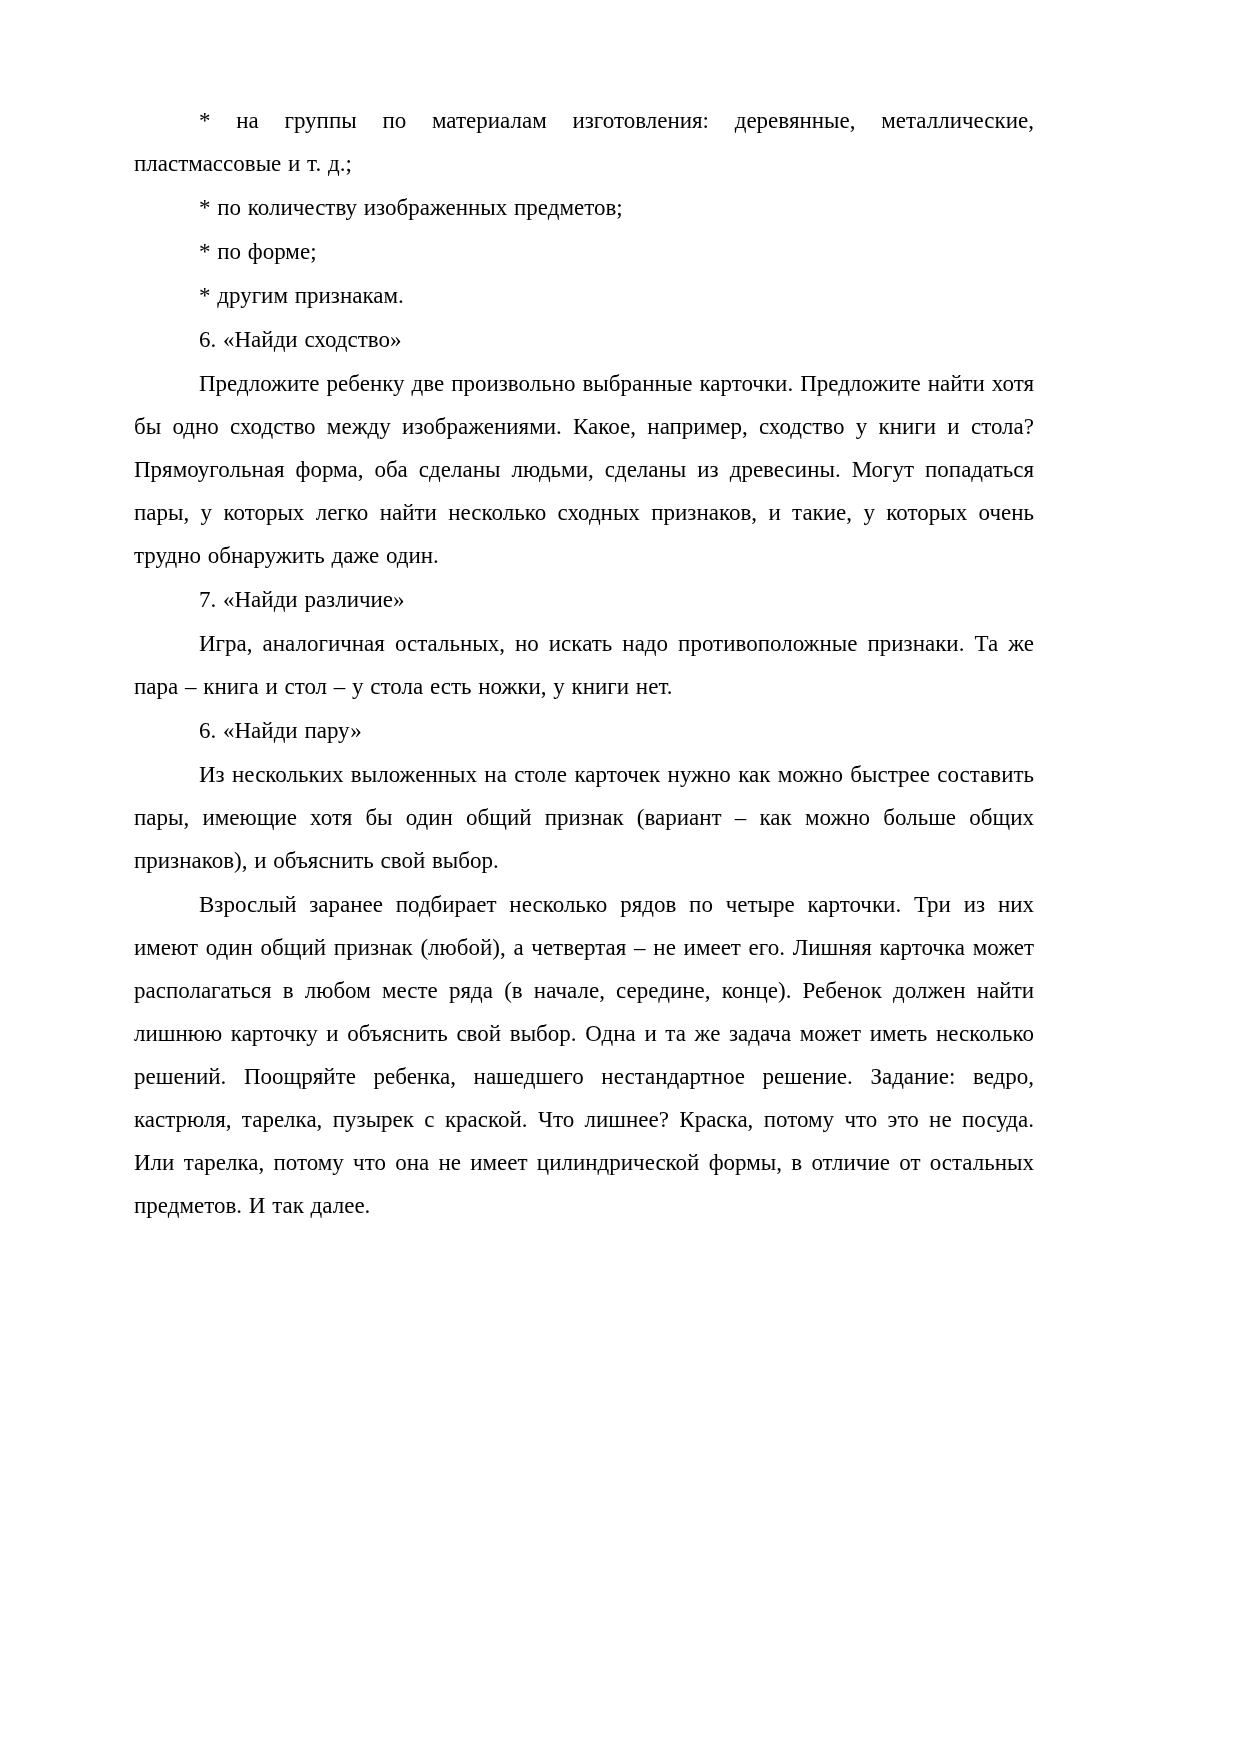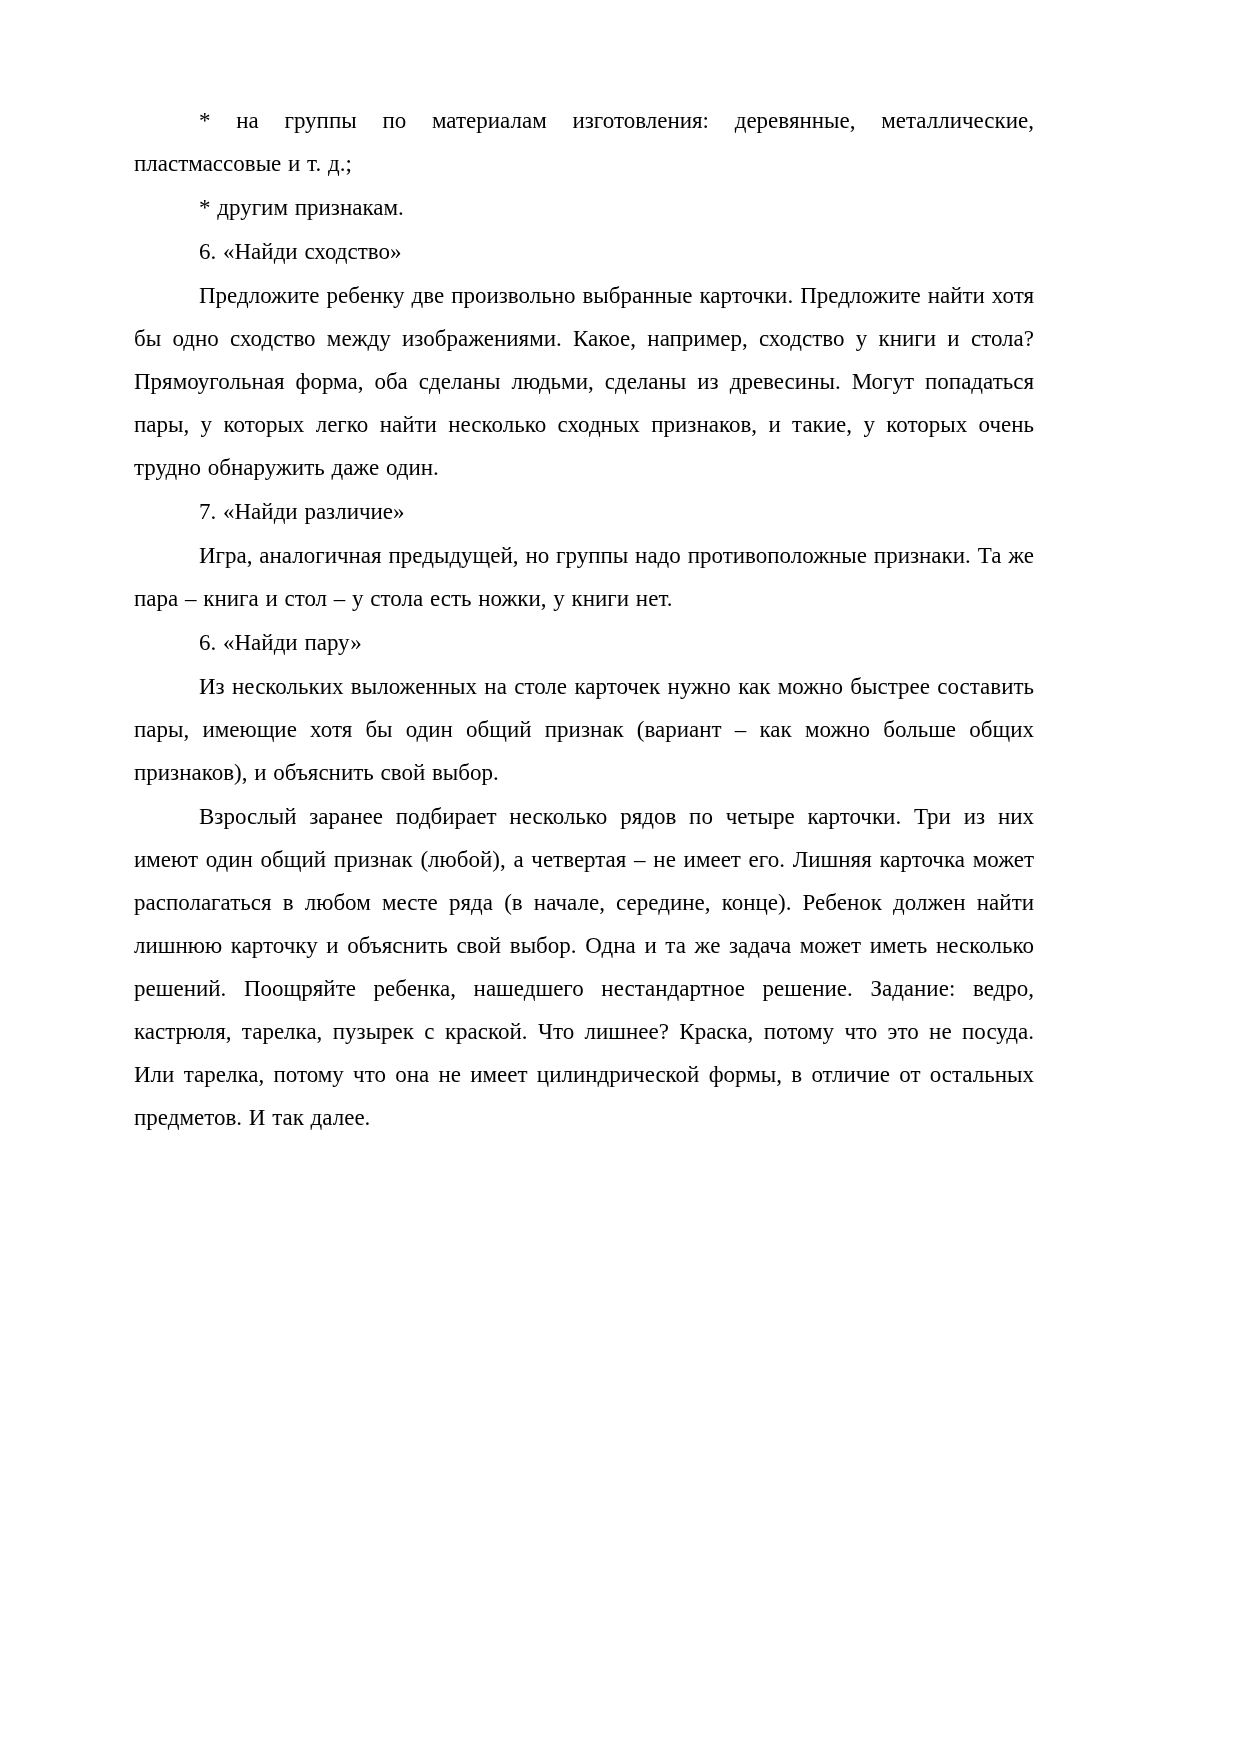--- a/index.html
+++ b/index.html
@@ -29,22 +29,24 @@
     text-indent: 65px;
     word-spacing: 1px;
   }
 </style>
 </head>
 <body>
 
 <div class="page">
   <div class="doc-body">
       <p class="para">* на группы по материалам изготовления: деревянные, металлические, пластмассовые и т. д.;</p>
+      <p class="para">* по количеству изображенных предметов;</p>
+      <p class="para">* по форме;</p>
       <p class="para">* другим признакам.</p>
       <p class="para">6. «Найди сходство»</p>
       <p class="para">Предложите ребенку две произвольно выбранные карточки. Предложите найти хотя бы одно сходство между изображениями. Какое, например, сходство у книги и стола? Прямоугольная форма, оба сделаны людьми, сделаны из древесины. Могут попадаться пары, у которых легко найти несколько сходных признаков, и такие, у которых очень трудно обнаружить даже один.</p>
       <p class="para">7. «Найди различие»</p>
-      <p class="para">Игра, аналогичная предыдущей, но группы надо противоположные признаки. Та же пара – книга и стол – у стола есть ножки, у книги нет.</p>
+      <p class="para">Игра, аналогичная остальных, но искать надо противоположные признаки. Та же пара – книга и стол – у стола есть ножки, у книги нет.</p>
       <p class="para">6. «Найди пару»</p>
       <p class="para">Из нескольких выложенных на столе карточек нужно как можно быстрее составить пары, имеющие хотя бы один общий признак (вариант – как можно больше общих признаков), и объяснить свой выбор.</p>
       <p class="para">Взрослый заранее подбирает несколько рядов по четыре карточки. Три из них имеют один общий признак (любой), а четвертая – не имеет его. Лишняя карточка может располагаться в любом месте ряда (в начале, середине, конце). Ребенок должен найти лишнюю карточку и объяснить свой выбор. Одна и та же задача может иметь несколько решений. Поощряйте ребенка, нашедшего нестандартное решение. Задание: ведро, кастрюля, тарелка, пузырек с краской. Что лишнее? Краска, потому что это не посуда. Или тарелка, потому что она не имеет цилиндрической формы, в отличие от остальных предметов. И так далее.</p>
     </div>
 </div>
 
 </body></html>

